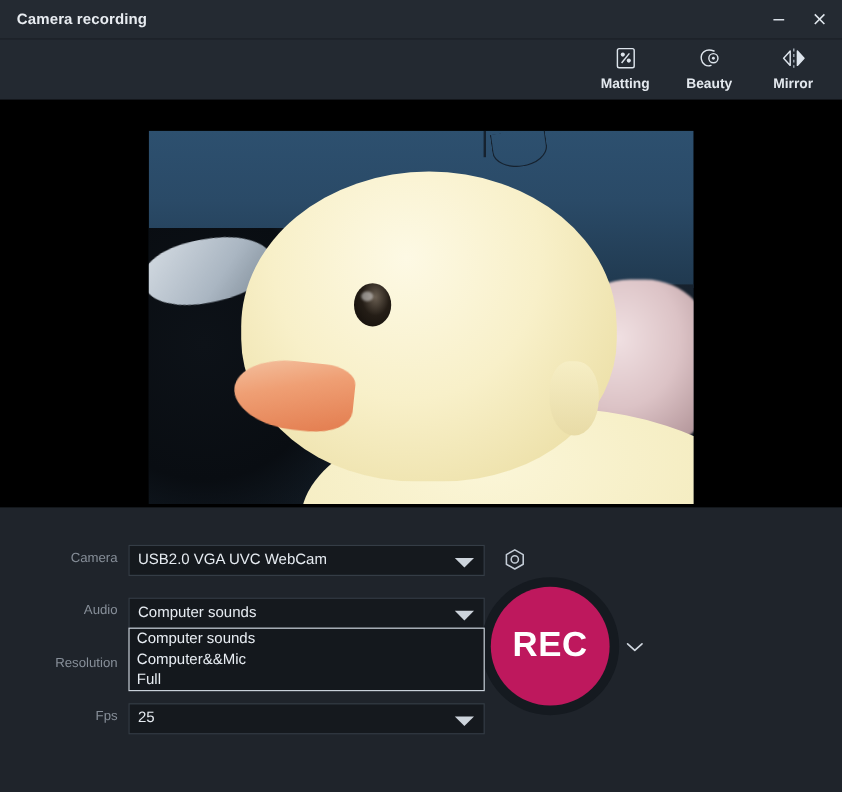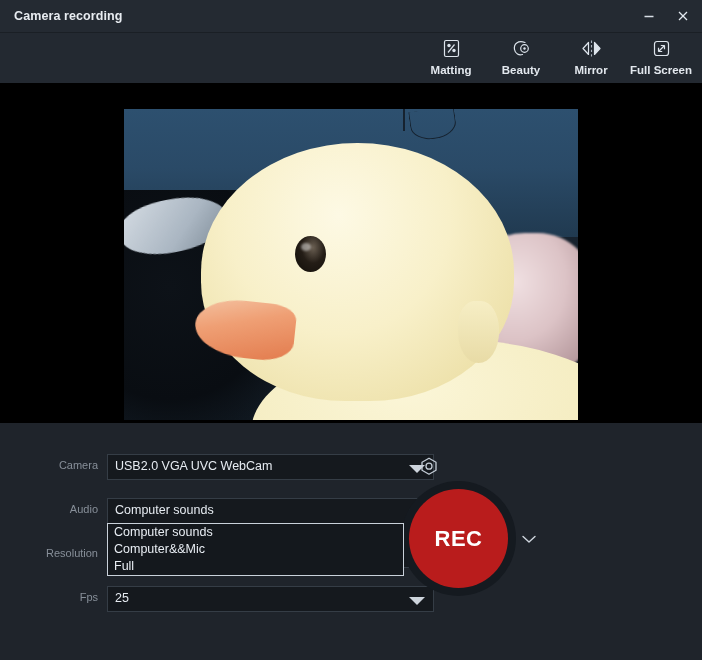--- a/index.html
+++ b/index.html
@@ -204,21 +204,21 @@
     right: 100%;
     margin-right: 9px;
     top: 5px;
     font-size: 11px;
     color: #878f99;
     white-space: nowrap;
   }
   .combo {
     position: absolute;
     left: 0; top: 0;
-    width: 327px; height: 26px;
+    width: 297px; height: 26px;
     background: #15191e;
     border: 1px solid #353d46;
     cursor: default;
     padding-left: 16px;
   }
   .combo-text {
     position: absolute;
     left: 7px; top: 4px;
     font-size: 12.5px;
     color: #e6ebf1;
@@ -270,25 +270,25 @@
     left: 0; top: 0;
     width: 115px; height: 115px;
     border-radius: 50%;
     background: #151a20;
   }
   .rec-btn {
     position: absolute;
     left: 8px; top: 8px;
     width: 99px; height: 99px;
     border-radius: 50%;
-    background: #b91c1c;
+    background: #be185d;
     border: none;
     color: #fff;
     font-family: "Liberation Sans", sans-serif;
-    font-size: 22px;
+    font-size: 29px;
     font-weight: bold;
     letter-spacing: 0.5px;
     cursor: default;
   }
   .rec-caret {
     position: absolute;
     left: 118px; top: 48px;
     width: 20px; height: 20px;
     cursor: default;
   }
@@ -349,31 +349,20 @@
         <span class="tool-icon">
           <svg width="21" height="19" viewBox="0 0 21 19">
             <line x1="10.5" y1="1.5" x2="10.5" y2="17.5" stroke="#a9b3be" stroke-width="1.1" stroke-dasharray="2.4 2.2"></line>
             <path d="M7.5 3.5 L7.5 15.5 L2 9.5 Z" fill="none" stroke="#dde4ec" stroke-width="1.2" stroke-linejoin="round"></path>
             <path d="M13.5 3.5 L13.5 15.5 L19 9.5 Z" fill="#dde4ec" stroke="#dde4ec" stroke-width="1.2" stroke-linejoin="round"></path>
           </svg>
         </span>
         <span class="tool-label">Mirror</span>
       </div>
 
-      <div class="tool-item">
-        <span class="tool-icon">
-          <svg width="19" height="19" viewBox="0 0 19 19">
-            <rect x="2.5" y="2.5" width="14" height="14" rx="2.5" fill="none" stroke="#dde4ec" stroke-width="1.2"></rect>
-            <path d="M12.5 6.5 L6.5 12.5" stroke="#dde4ec" stroke-width="1.2"></path>
-            <path d="M12.5 6.5 L8.8 6.5 M12.5 6.5 L12.5 10.2" stroke="#dde4ec" stroke-width="1.2"></path>
-            <path d="M6.5 12.5 L10.2 12.5 M6.5 12.5 L6.5 8.8" stroke="#dde4ec" stroke-width="1.2"></path>
-          </svg>
-        </span>
-        <span class="tool-label">Full Screen</span>
-      </div>
 
     </div>
   </div>
 
   <div class="preview">
     <div class="video-frame">
       <div class="vid-bg-top"></div>
       <div class="vid-bg-bot"></div>
       <div class="vid-wire2"></div>
       <div class="vid-wire"></div>

